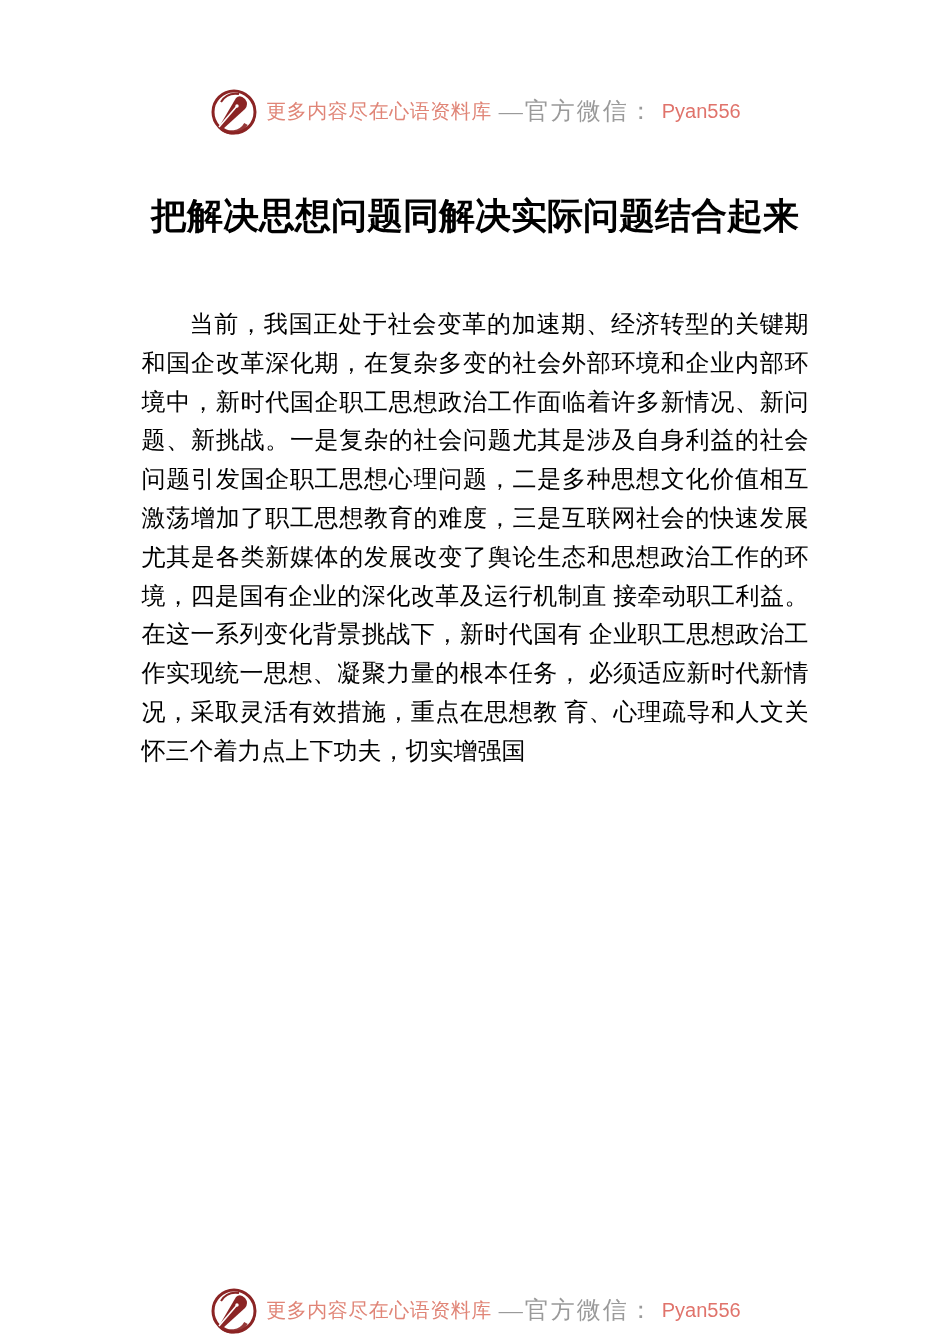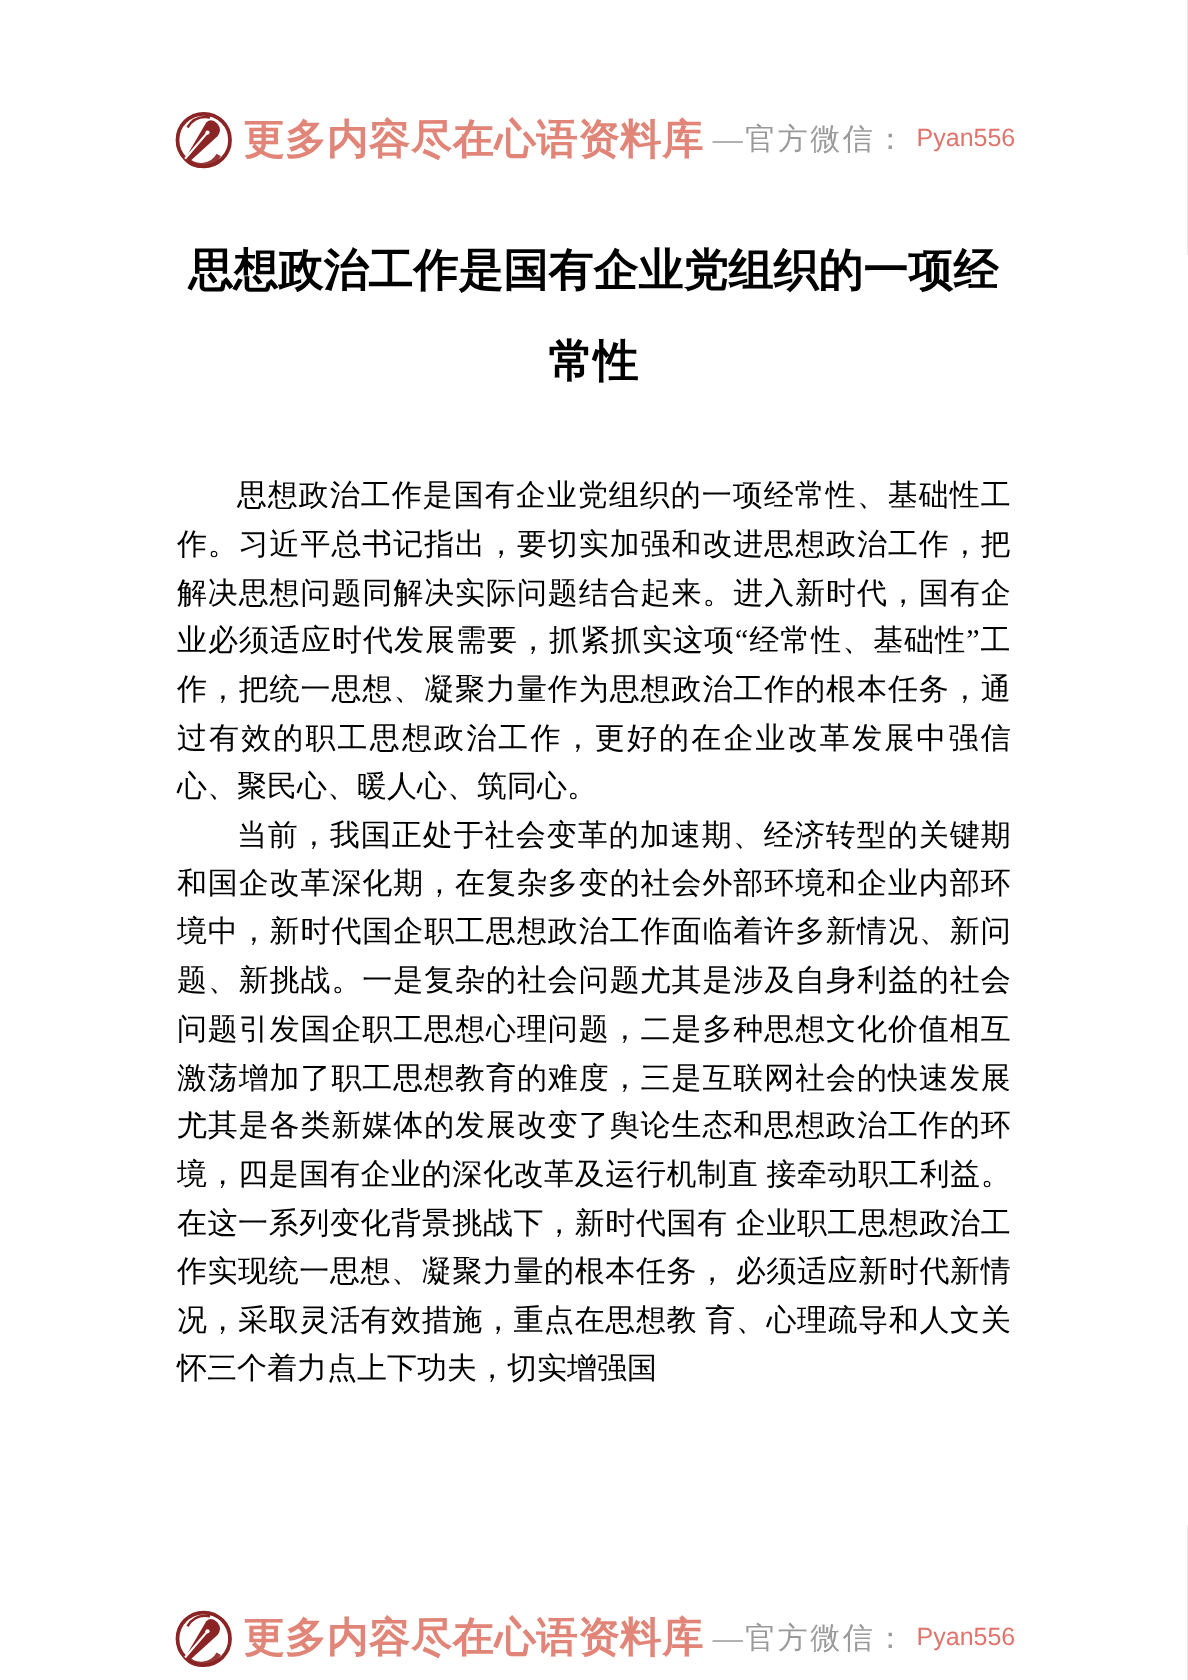--- a/index.html
+++ b/index.html
@@ -30,22 +30,22 @@
     justify-content: center;
     gap: 7px;
     width: 100%;
   }
   .promo-header { padding-top: 86px; }
   .promo-footer { position: absolute; bottom: 9px; left: 0; right: 0; }
 
   .logo-badge { width: 50px; height: 50px; flex: 0 0 auto; }
 
   .brand-text {
-    font-size: 33px;
-    font-weight: 700;
+    font-size: 20px;
+    font-weight: 400;
     color: var(--brand-red);
     letter-spacing: 0.5px;
     white-space: nowrap;
   }
   .wechat-label {
     font-size: 24px;
     color: var(--label-gray);
     letter-spacing: 2px;
     white-space: nowrap;
   }
@@ -94,24 +94,23 @@
       <path d="M10 41 L27 12 Q31 8 36 13 Q40 18 36 23 L14 43 Z" fill="var(--logo-maroon)"></path>
       <path d="M10 41 L28 20" stroke="#ffffff" stroke-width="1.6" fill="none"></path>
       <circle cx="28" cy="20" r="1.7" fill="#ffffff"></circle>
       <path d="M12 16 Q18 6 30 8" fill="none" stroke="var(--logo-maroon)" stroke-width="2"></path>
     </svg>
     <span class="brand-text">更多内容尽在心语资料库</span>
     <span class="wechat-label">—官方微信：</span>
     <span class="wechat-id">Pyan556</span>
   </div>
 
-  <h1 class="doc-title">思想政治工作是国有企业党组织的一项经常性</h1>
+  <h1 class="doc-title">把解决思想问题同解决实际问题结合起来</h1>
 
   <div class="doc-body">
-    <p>思想政治工作是国有企业党组织的一项经常性、基础性工作。习近平总书记指出，要切实加强和改进思想政治工作，把解决思想问题同解决实际问题结合起来。进入新时代，国有企业必须适应时代发展需要，抓紧抓实这项“经常性、基础性”工作，把统一思想、凝聚力量作为思想政治工作的根本任务，通过有效的职工思想政治工作，更好的在企业改革发展中强信心、聚民心、暖人心、筑同心。</p>
     <p>当前，我国正处于社会变革的加速期、经济转型的关键期和国企改革深化期，在复杂多变的社会外部环境和企业内部环境中，新时代国企职工思想政治工作面临着许多新情况、新问题、新挑战。一是复杂的社会问题尤其是涉及自身利益的社会问题引发国企职工思想心理问题，二是多种思想文化价值相互激荡增加了职工思想教育的难度，三是互联网社会的快速发展尤其是各类新媒体的发展改变了舆论生态和思想政治工作的环境，四是国有企业的深化改革及运行机制直 接牵动职工利益。在这一系列变化背景挑战下，新时代国有 企业职工思想政治工作实现统一思想、凝聚力量的根本任务， 必须适应新时代新情况，采取灵活有效措施，重点在思想教 育、心理疏导和人文关怀三个着力点上下功夫，切实增强国</p>
   </div>
 
   <div class="promo promo-footer">
     <svg class="logo-badge" viewBox="0 0 50 50" aria-hidden="true">
       <circle cx="25" cy="26" r="21" fill="none" stroke="var(--logo-maroon)" stroke-width="3"></circle>
       <path d="M25 30 m-14 11 a 16 16 0 0 0 26 -3" fill="none" stroke="var(--logo-maroon)" stroke-width="4" opacity="0.9"></path>
       <path d="M10 41 L27 12 Q31 8 36 13 Q40 18 36 23 L14 43 Z" fill="var(--logo-maroon)"></path>
       <path d="M10 41 L28 20" stroke="#ffffff" stroke-width="1.6" fill="none"></path>
       <circle cx="28" cy="20" r="1.7" fill="#ffffff"></circle>

